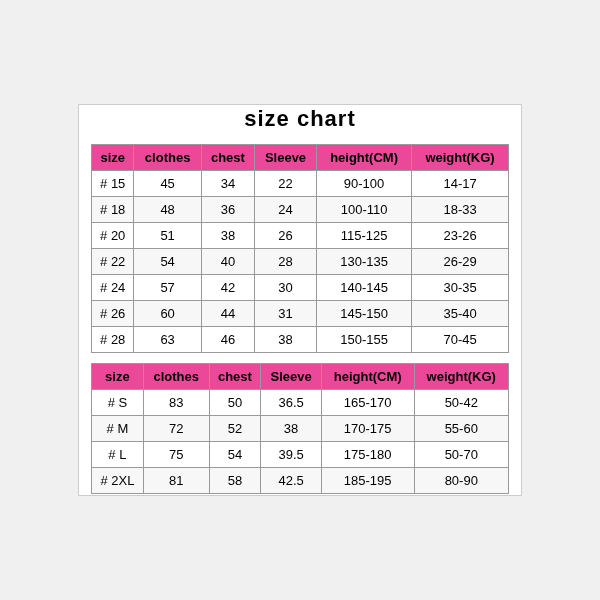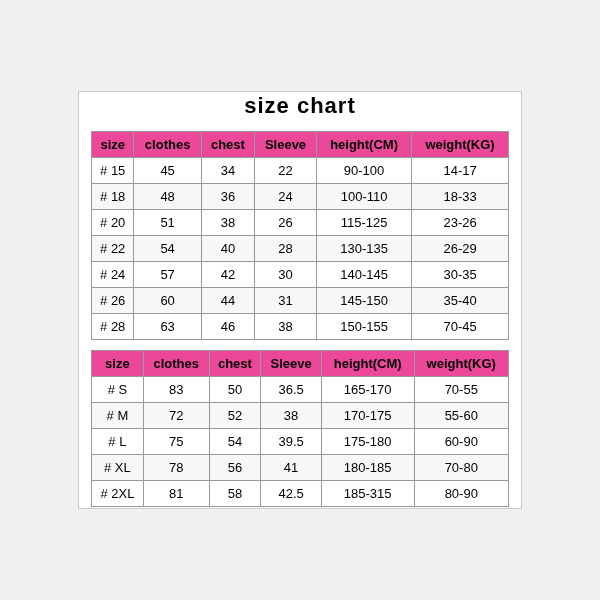--- a/index.html
+++ b/index.html
@@ -139,49 +139,41 @@
           <th>weight(KG)</th>
         </tr>
     </thead>
     <tbody id="tbody2">
         <tr>
           <td># S</td>
           <td>83</td>
           <td>50</td>
           <td>36.5</td>
           <td>165-170</td>
-          <td>70-55</td>
+          <td>50-42</td>
         </tr>
         <tr>
           <td># M</td>
           <td>72</td>
           <td>52</td>
           <td>38</td>
           <td>170-175</td>
           <td>55-60</td>
         </tr>
         <tr>
           <td># L</td>
           <td>75</td>
           <td>54</td>
           <td>39.5</td>
           <td>175-180</td>
-          <td>60-90</td>
-        </tr>
-        <tr>
-          <td># XL</td>
-          <td>78</td>
-          <td>56</td>
-          <td>41</td>
-          <td>180-185</td>
-          <td>70-80</td>
+          <td>50-70</td>
         </tr>
         <tr>
           <td># 2XL</td>
           <td>81</td>
           <td>58</td>
           <td>42.5</td>
-          <td>185-315</td>
+          <td>185-195</td>
           <td>80-90</td>
         </tr>
       </tbody>
   </table>
 </div>
 
 </body></html>

